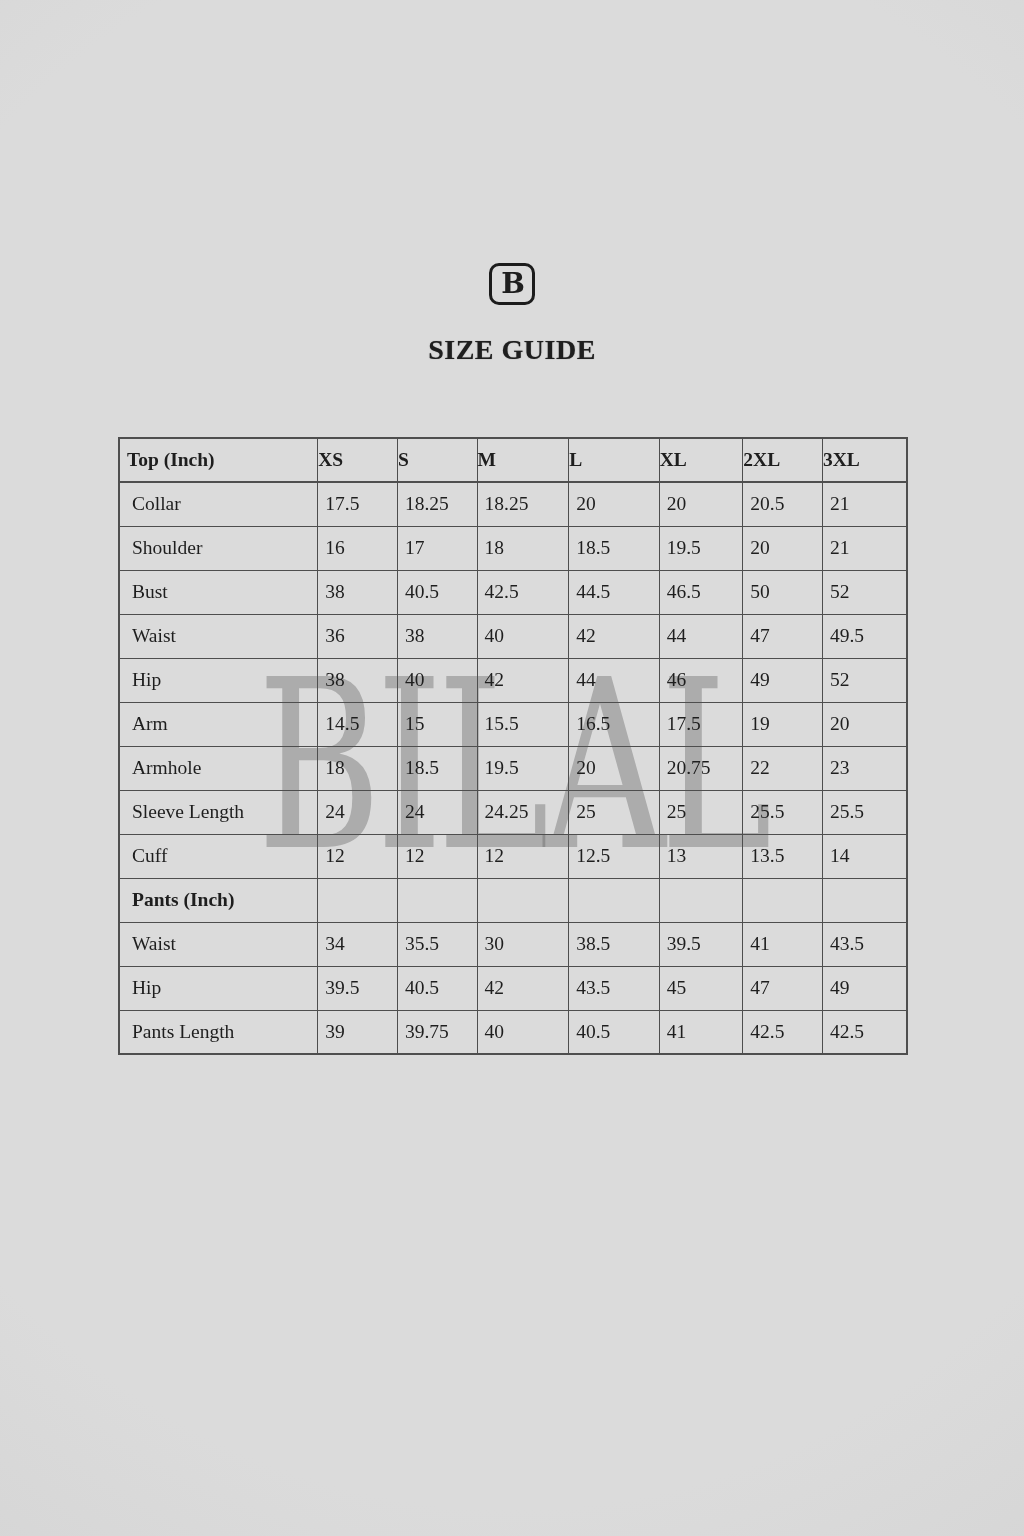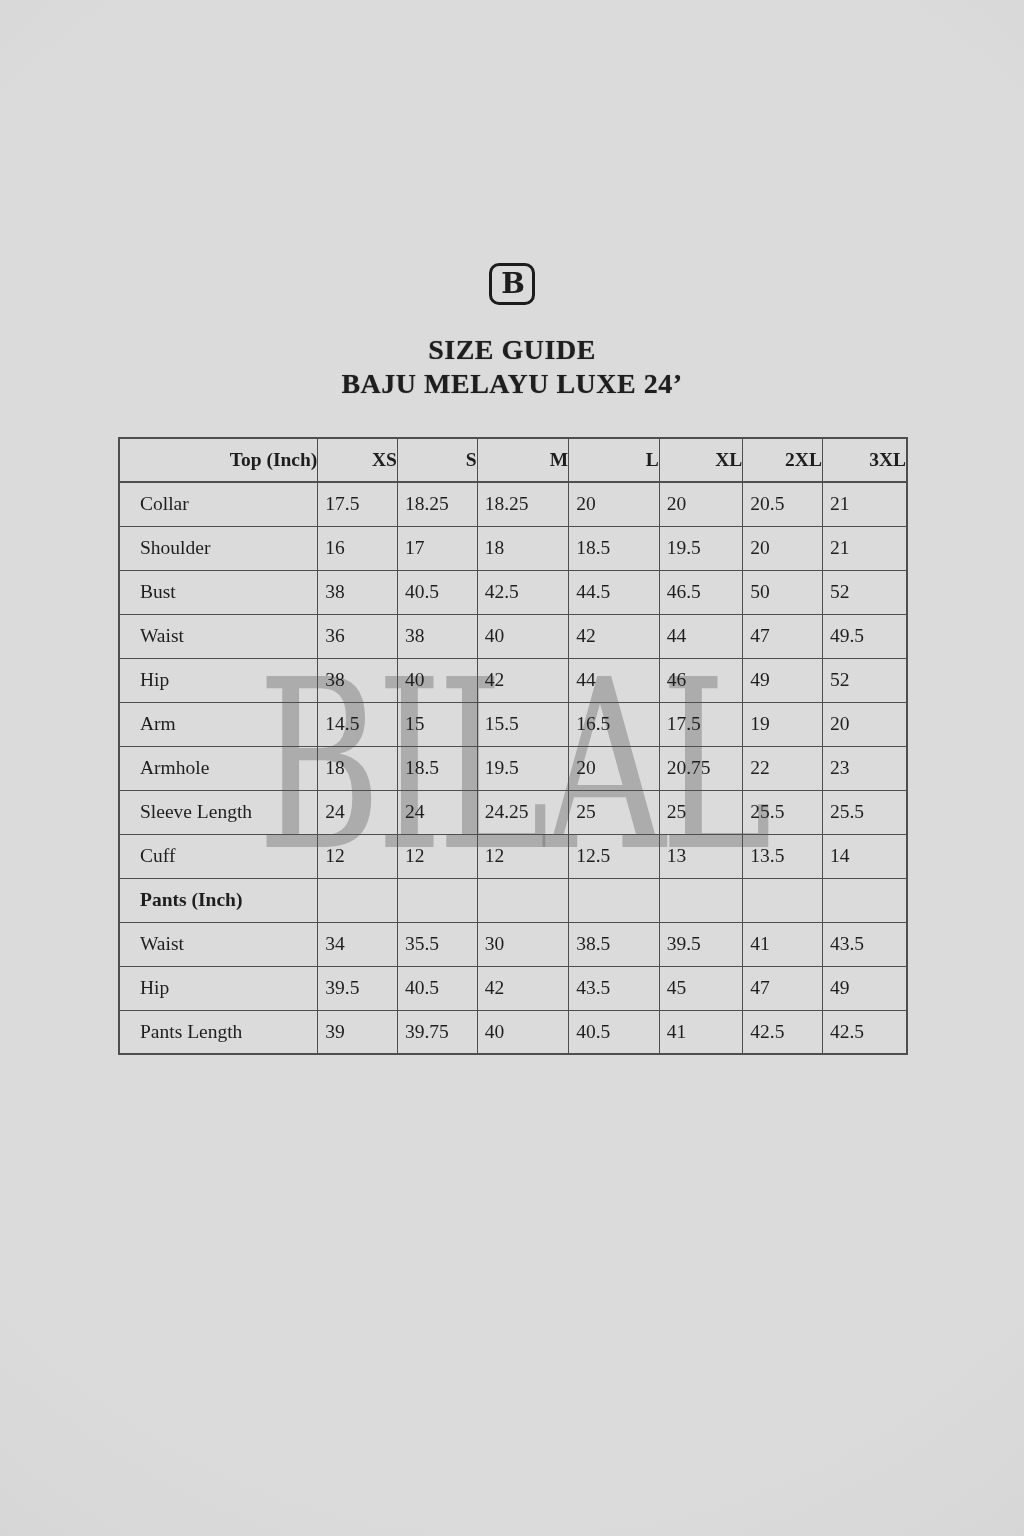--- a/index.html
+++ b/index.html
@@ -78,37 +78,36 @@
     border: 1px solid #4e4e4e;
     height: 44px;
     font-size: 19.5px;
     vertical-align: middle;
     text-align: left;
     padding-left: 7px;
     background: transparent;
     font-weight: normal;
   }
   table.size-table { border: 2px solid #4e4e4e; }
-  table.size-table thead th { font-weight: bold; border-bottom-width: 2px; text-align: right; }
+  table.size-table thead th { font-weight: bold; border-bottom-width: 2px; }
   table.size-table thead th.size-col { padding-left: 0; }
-  table.size-table td.row-label { padding-left: 20px; }
+  table.size-table td.row-label { padding-left: 12px; }
   table.size-table tr.section-row td.row-label { font-weight: bold; margin-left: 44px; }
 </style>
 </head>
 <body>
 
 <div class="logo-wrap">
   <div class="logo-box">
     <span>B</span>
   </div>
 </div>
 
 <div class="title-block">
   <div class="title-line">SIZE GUIDE</div>
-  <div class="title-line">BAJU MELAYU LUXE 24’</div>
 </div>
 
 <div class="watermark">BILAL</div>
 
 <table class="size-table">
   <colgroup>
       <col style="width: 200px;">
       <col style="width: 80px;">
       <col style="width: 80px;">
       <col style="width: 92px;">

